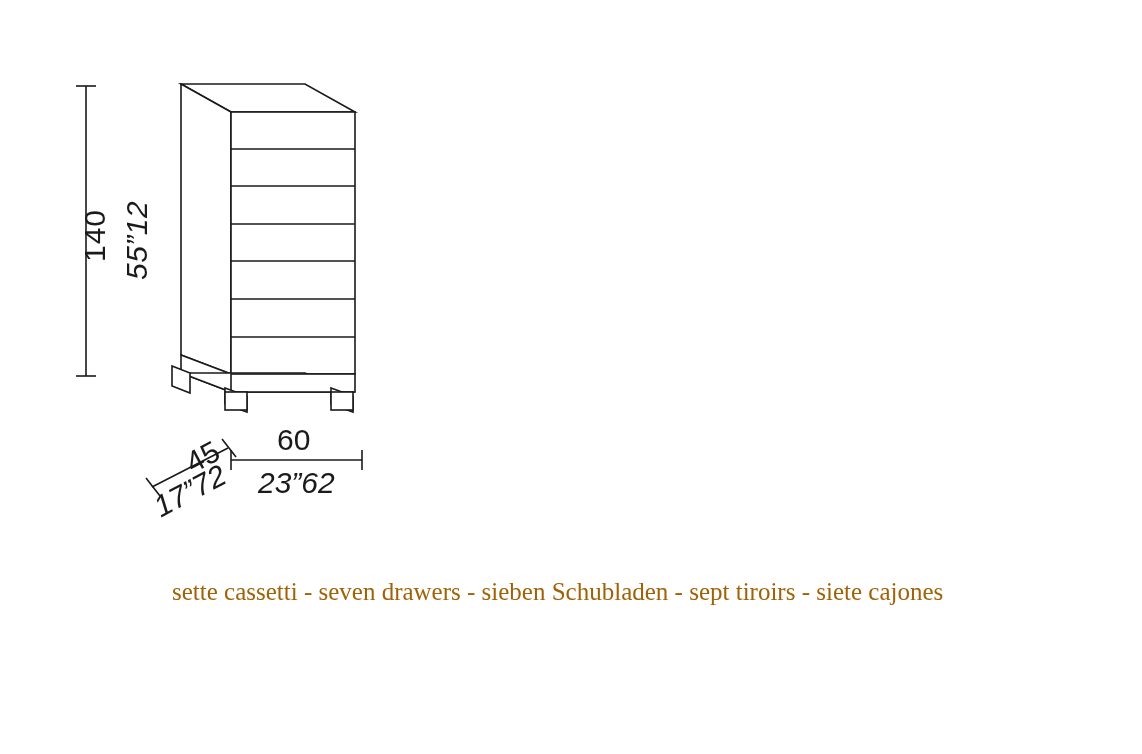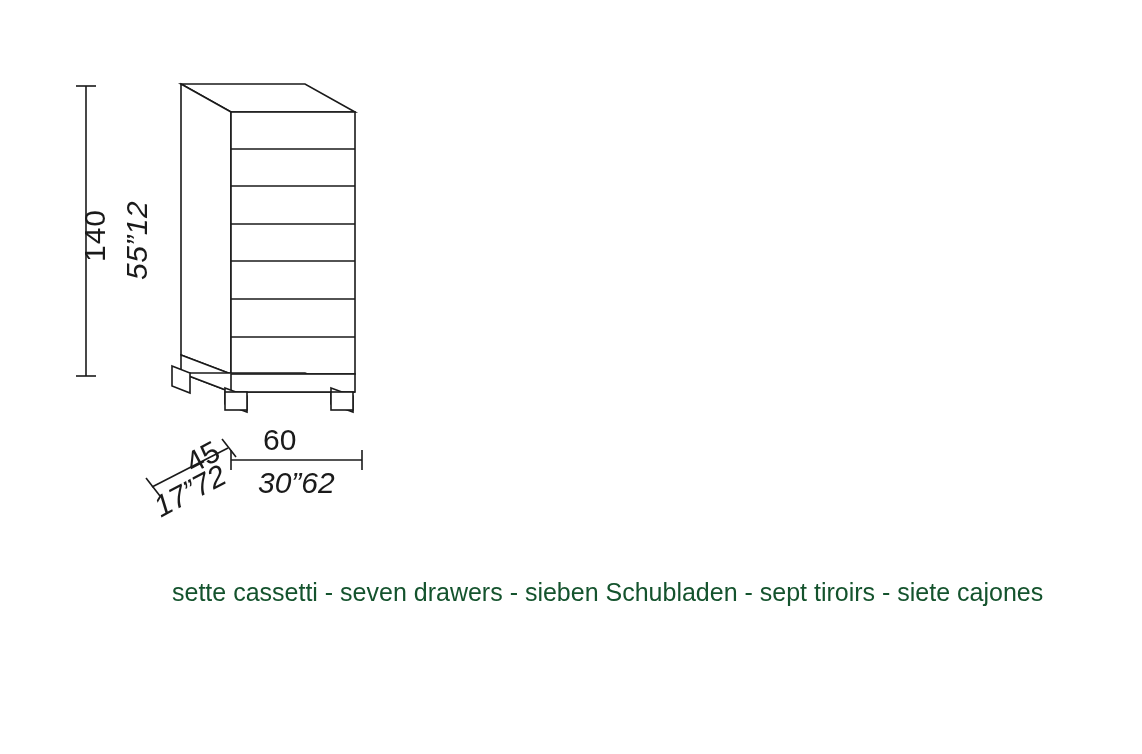--- a/index.html
+++ b/index.html
@@ -65,21 +65,21 @@
     color: #1a1a1a;
   }
   .txt-depth-in {
     font-size: 30px;
     font-family: "Liberation Sans", sans-serif;
     font-style: italic;
     color: #1a1a1a;
   }
   .txt-width-cm {
     position: absolute;
-    left: 263px;
+    left: 277px;
     top: 423px;
     font-size: 30px;
     font-family: "Liberation Sans", sans-serif;
     color: #1a1a1a;
   }
   .txt-width-in {
     position: absolute;
     left: 258px;
     top: 466px;
     font-size: 30px;
@@ -94,23 +94,23 @@
     top: 541px;
     font-family: "Liberation Serif", serif;
     font-size: 28px;
     color: #171717;
     white-space: nowrap;
   }
   .caption-sub {
     position: absolute;
     left: 172px;
     top: 578px;
-    font-family: Liberation Sans, sans-serif;
+    font-family: Liberation Serif, serif;
     font-size: 25px;
-    color: #14532d;
+    color: #a16207;
     white-space: nowrap;
   }
 </style>
 </head>
 <body>
 
 <div id="page">
 
   <svg class="svg-layer" viewBox="0 0 1142 754">
     <g fill="none" stroke="#1a1a1a" stroke-width="1.6" stroke-linejoin="miter" stroke-linecap="butt">
@@ -176,17 +176,17 @@
   </div>
 
   <div class="rot-wrap depth-cm-wrap">
     <span class="txt-depth-cm">45</span>
   </div>
   <div class="rot-wrap depth-in-wrap">
     <span class="txt-depth-in">17”72</span>
   </div>
 
   <span class="txt-width-cm">60</span>
-  <span class="txt-width-in">30”62</span>
+  <span class="txt-width-in">23”62</span>
 
   <div class="caption-sub">sette cassetti - seven drawers - sieben Schubladen - sept tiroirs - siete cajones</div>
 
 </div>
 
 </body></html>

